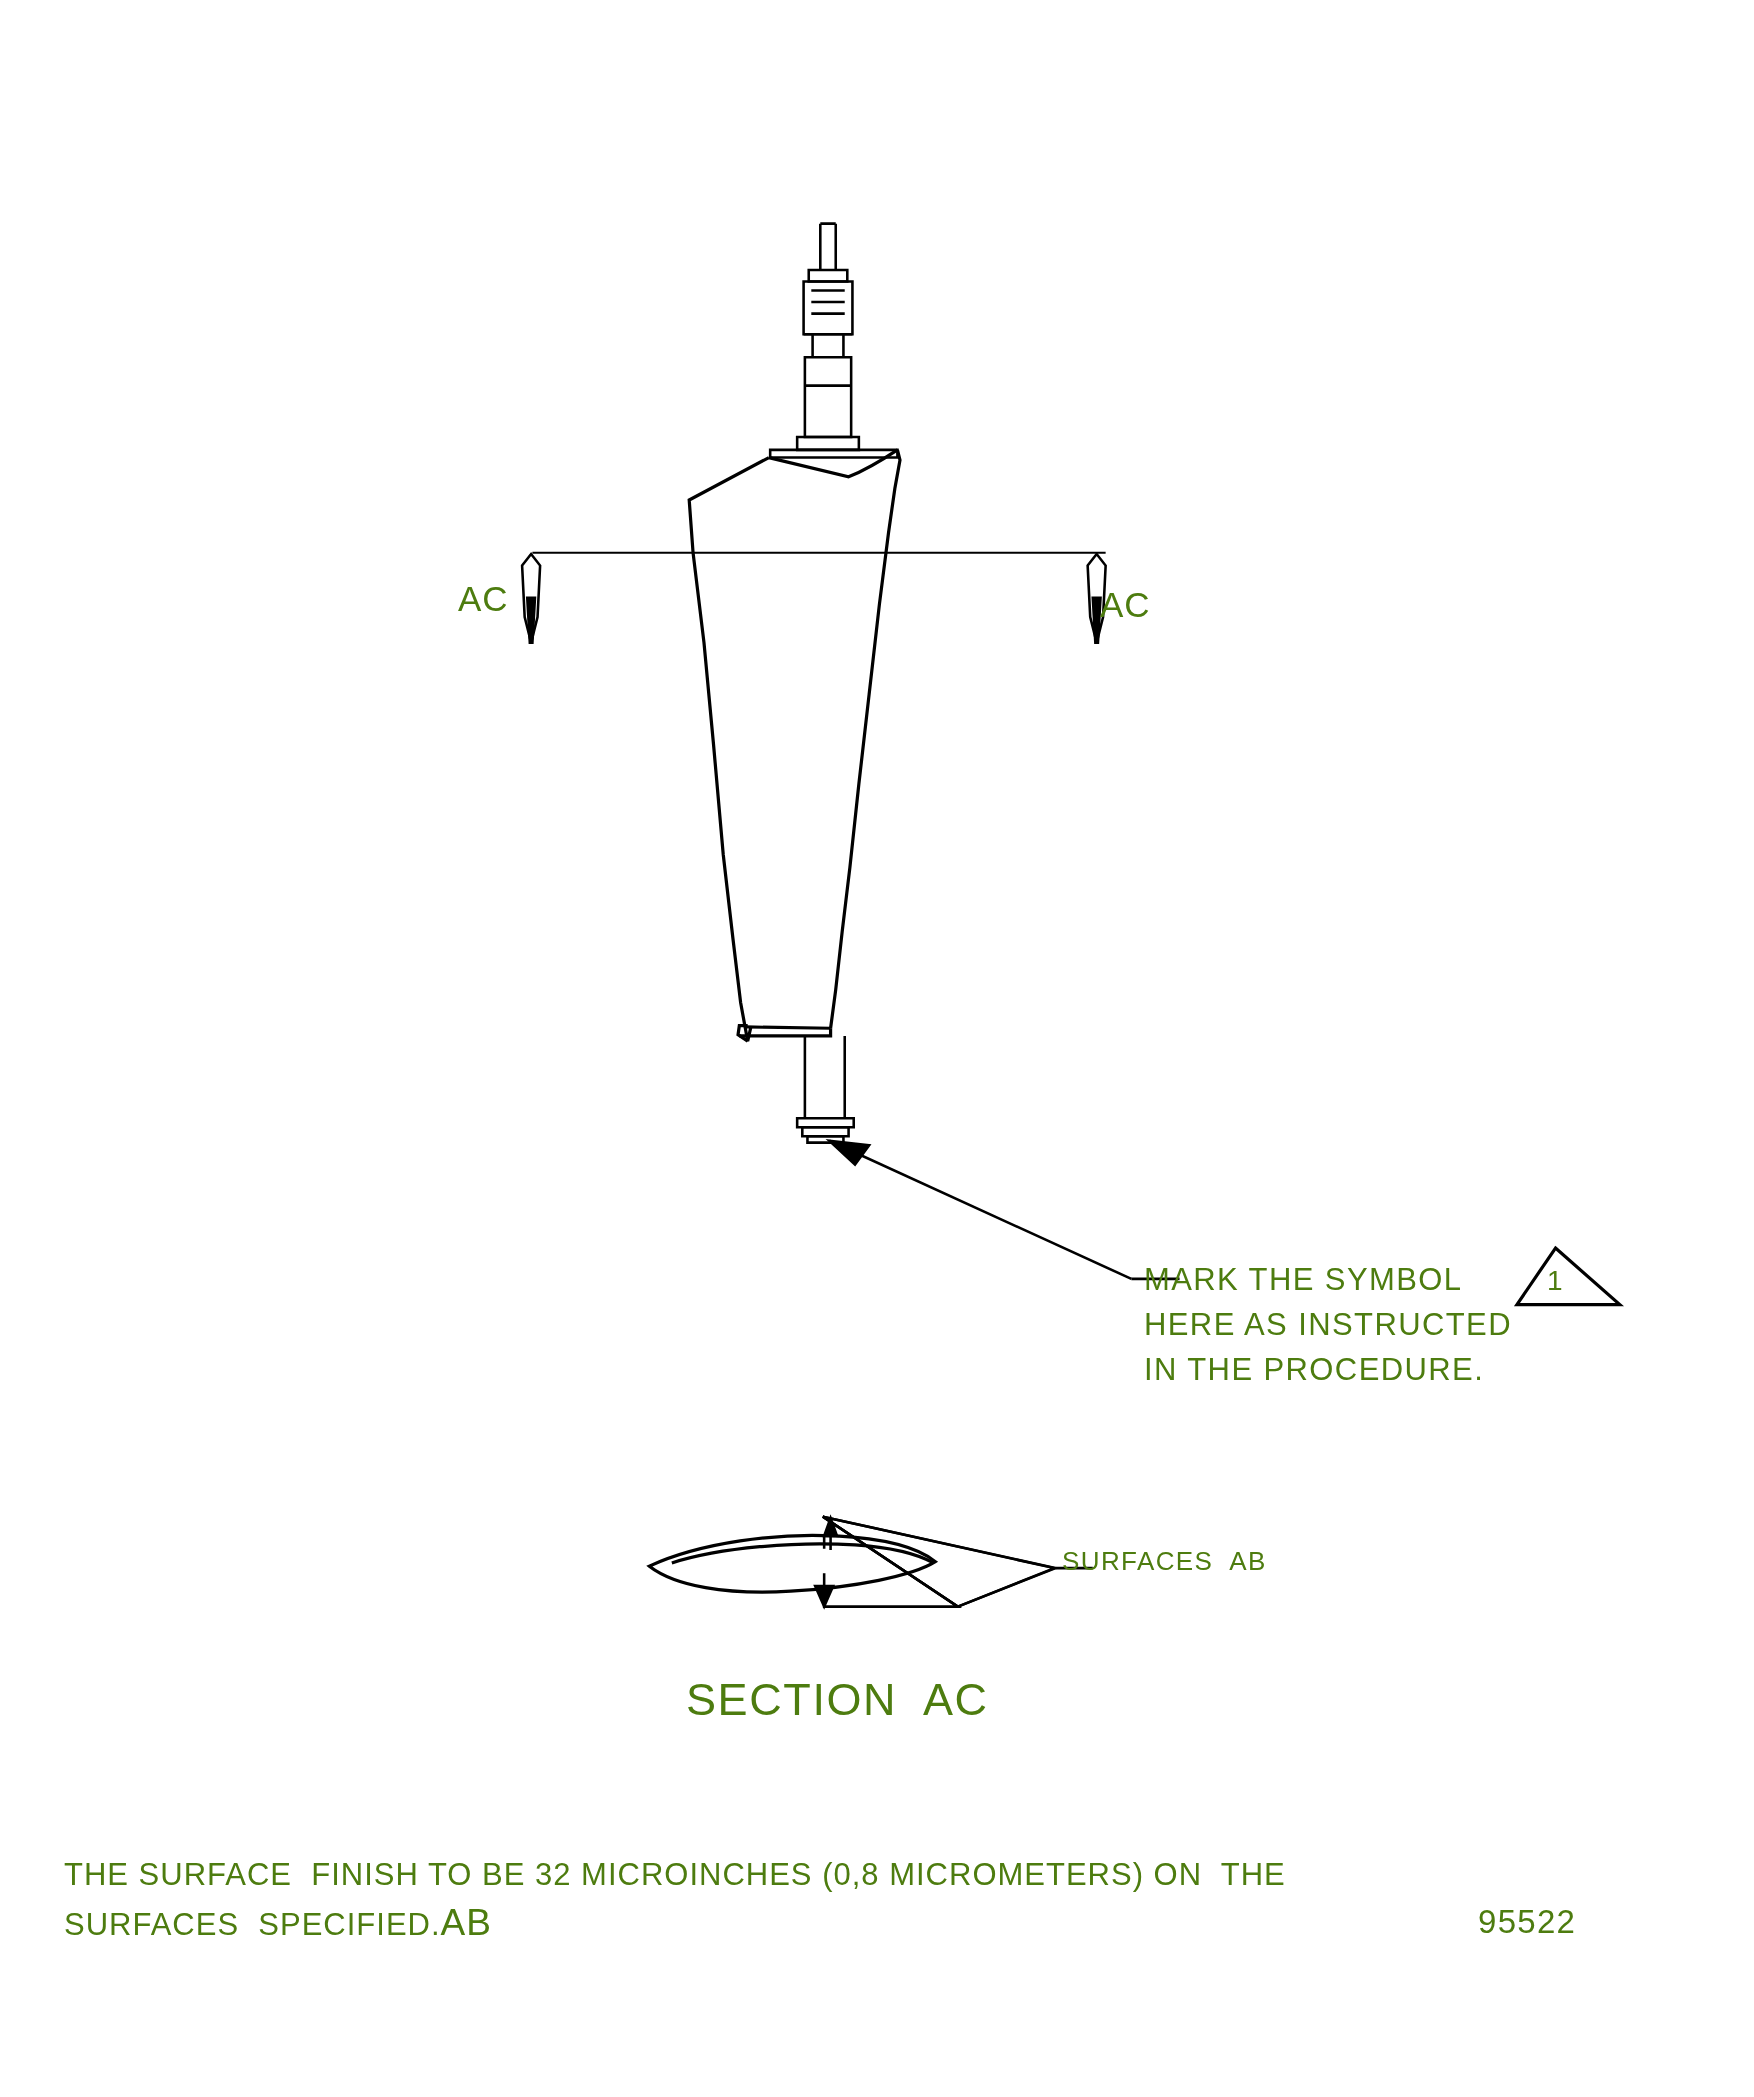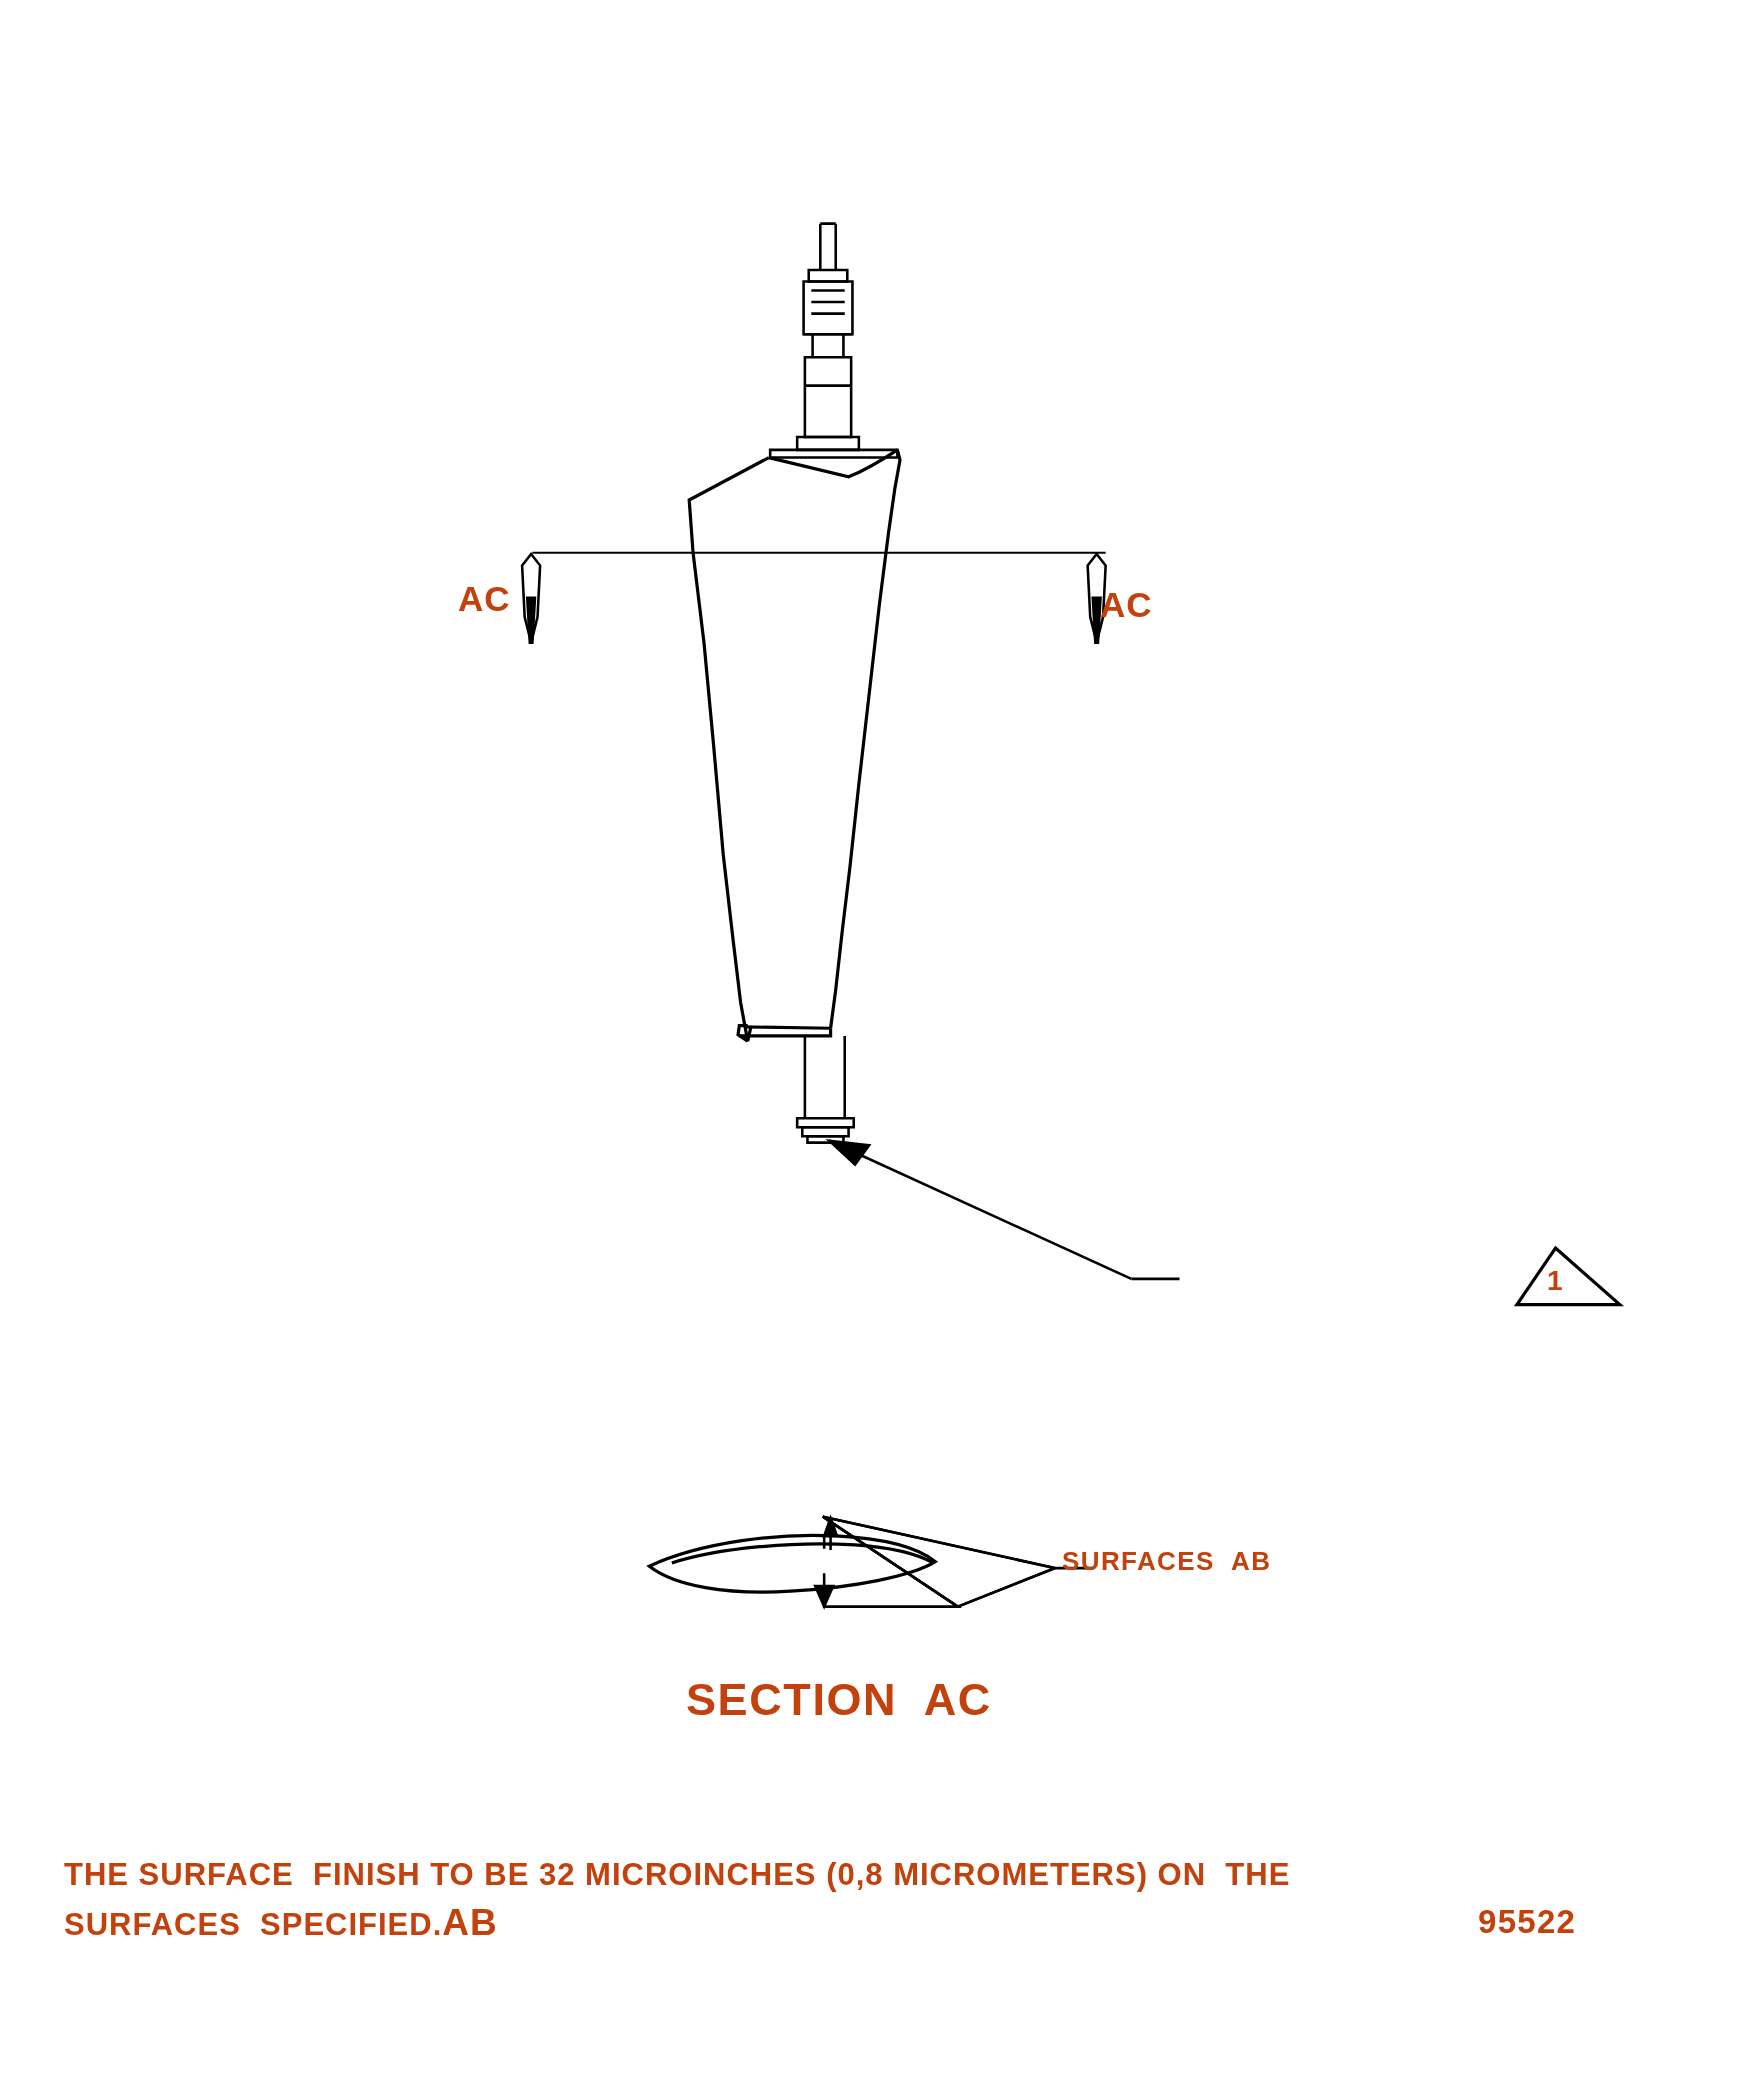--- a/index.html
+++ b/index.html
@@ -24,22 +24,21 @@
     left: 0;
     top: 0;
     width: 1755px;
     height: 2097px;
   }
   .txt {
     position: absolute;
     white-space: pre;
     font-family: "Liberation Sans", sans-serif;
     letter-spacing: 1px;
-    color: #c2410c;
-    font-weight: bold;
+    color: #4d7c0f;
   }
   .label-ac-left {
     left: 458px;
     top: 579px;
     font-size: 35px;
   }
   .label-ac-right {
     left: 1100px;
     top: 585px;
     font-size: 35px;
@@ -191,20 +190,23 @@
         <path d="M1282 2468 L1282 2448"></path>
       </g>
 
     </g>
   </svg>
 
   <div class="txt label-ac-left">AC</div>
   <div class="txt label-ac-right">AC</div>
 
 
+  <div class="txt mark-note">MARK THE SYMBOL
+HERE AS INSTRUCTED
+IN THE PROCEDURE.</div>
   <div class="txt flag-num">1</div>
 
   <div class="txt surfaces-ab">SURFACES  AB</div>
 
   <div class="txt section-ac">SECTION  AC</div>
 
   <div class="txt footnote"><span>THE SURFACE  FINISH TO BE 32 MICROINCHES (0,8 MICROMETERS) ON  THE</span>
 <span>SURFACES  SPECIFIED.</span><span class="big">AB</span></div>
 
   <div class="txt sheet-number">95522</div>

